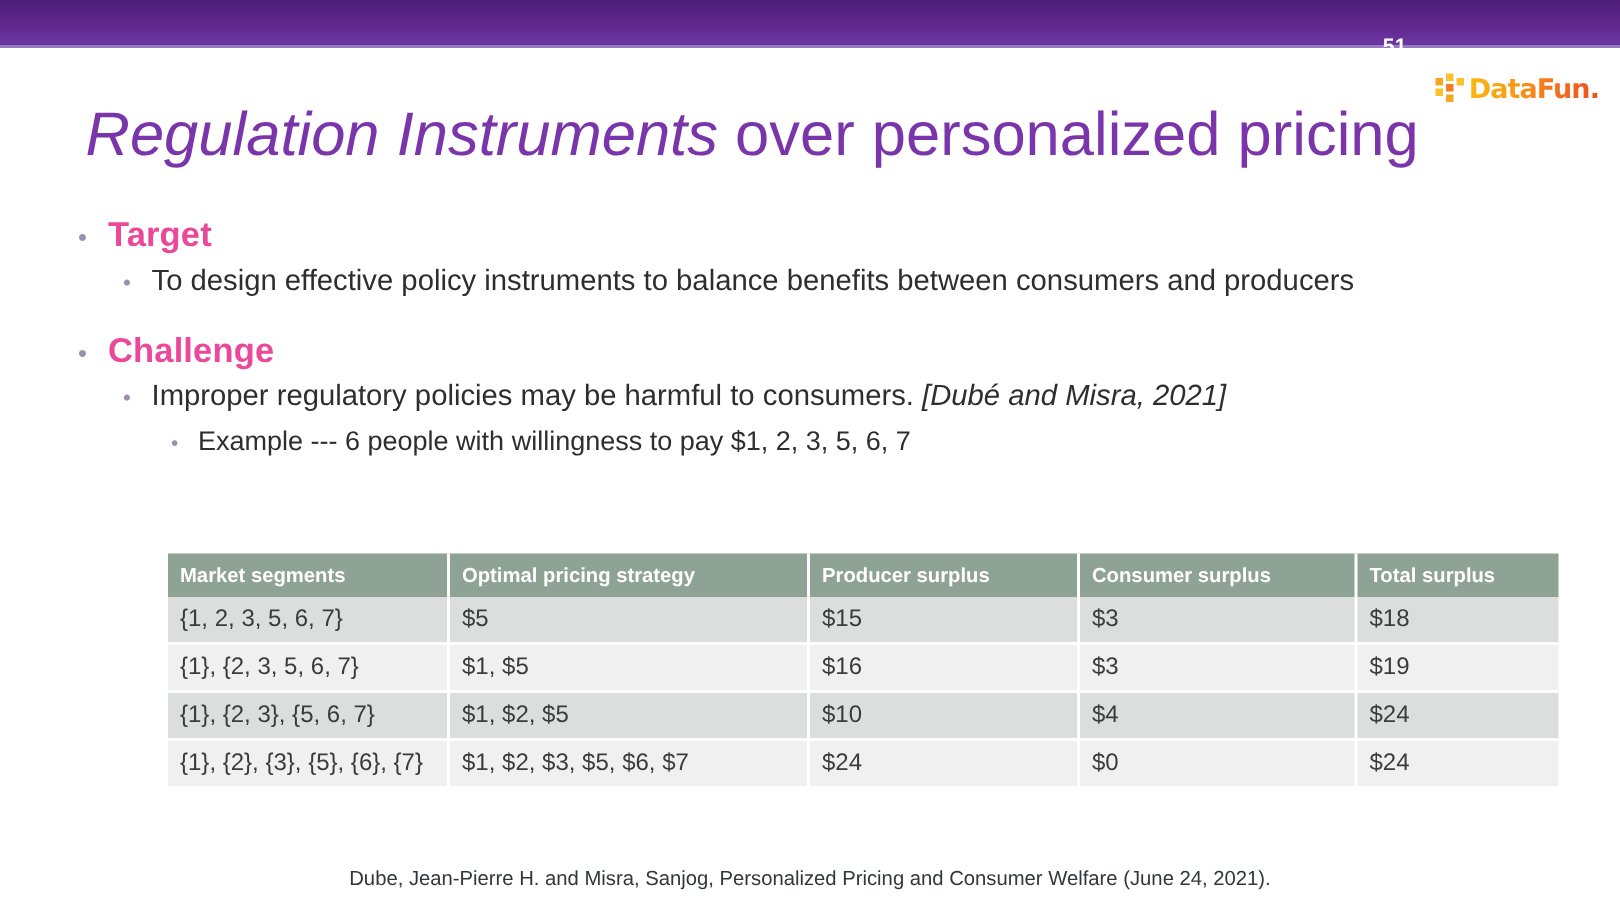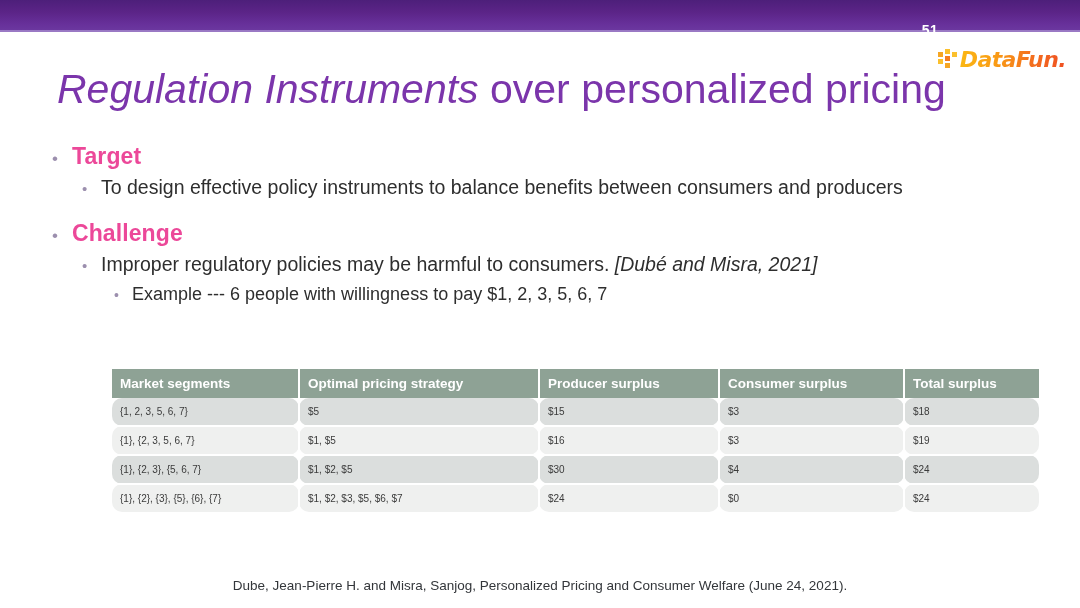--- a/index.html
+++ b/index.html
@@ -65,23 +65,22 @@
     display: block;
   }
   .d1 { left: 1px;  top: 3px;  background: #f6a623; }
   .d2 { left: 8px;  top: 0px;  background: #fbc02d; }
   .d3 { left: 1px;  top: 10px; background: #fbc02d; }
   .d4 { left: 8px;  top: 7px;  background: #f57c20; }
   .d5 { left: 15px; top: 3px;  background: #fbc02d; }
   .d6 { left: 8px;  top: 14px; background: #f6a623; }
   #logo-text {
     font-family: "DejaVu Sans", sans-serif;
-    font-size: 22px;
-    font-weight: bold;
-    font-style: italic;
+    font-size: 18px;
+    font-weight: bold;
     letter-spacing: -0.6px;
     background: linear-gradient(90deg, #fbb713 0%, #f99a15 35%, #f4721d 65%, #ef4f22 100%);
     -webkit-background-clip: text;
     background-clip: text;
     color: transparent;
     -webkit-text-fill-color: transparent;
   }
 
   
   #slide-title {
@@ -154,28 +153,27 @@
     color: #ffffff;
     font-size: 13.5px;
     font-weight: bold;
     text-align: left;
     padding: 7px 0 7px 8px;
     border-right: 2px solid #ffffff;
     height: 13px;
   }
   thead th:last-child { border-right: none; }
   tbody td {
-    font-size: 10px;
+    font-size: 16px;
     color: #3b3b3b;
     text-align: left;
     padding: 6px 16px 6px 8px;
     border-right: 2px solid #ffffff;
     border-bottom: 2px solid #ffffff;
     height: 15px;
-    border-radius: 10px;
   }
   tbody td:last-child { border-right: none; }
   tbody tr.odd td  { background: #dbdedd; }
   tbody tr.even td { background: #eff0ef; margin-left: 42px; }
   tbody tr:last-child td { border-bottom: none; }
   .c0 { width: 178px; }
   .c1 { width: 230px; }
   .c2 { width: 170px; }
   .c3 { width: 175px; }
   .c4 { width: 126px; }
@@ -267,21 +265,21 @@
         <tr class="even">
           <td class="c0">{1}, {2, 3, 5, 6, 7}</td>
           <td class="c1">$1, $5</td>
           <td class="c2">$16</td>
           <td class="c3">$3</td>
           <td class="c4">$19</td>
         </tr>
         <tr class="odd">
           <td class="c0">{1}, {2, 3}, {5, 6, 7}</td>
           <td class="c1">$1, $2, $5</td>
-          <td class="c2">$30</td>
+          <td class="c2">$10</td>
           <td class="c3">$4</td>
           <td class="c4">$24</td>
         </tr>
         <tr class="even">
           <td class="c0">{1}, {2}, {3}, {5}, {6}, {7}</td>
           <td class="c1">$1, $2, $3, $5, $6, $7</td>
           <td class="c2">$24</td>
           <td class="c3">$0</td>
           <td class="c4">$24</td>
         </tr>

